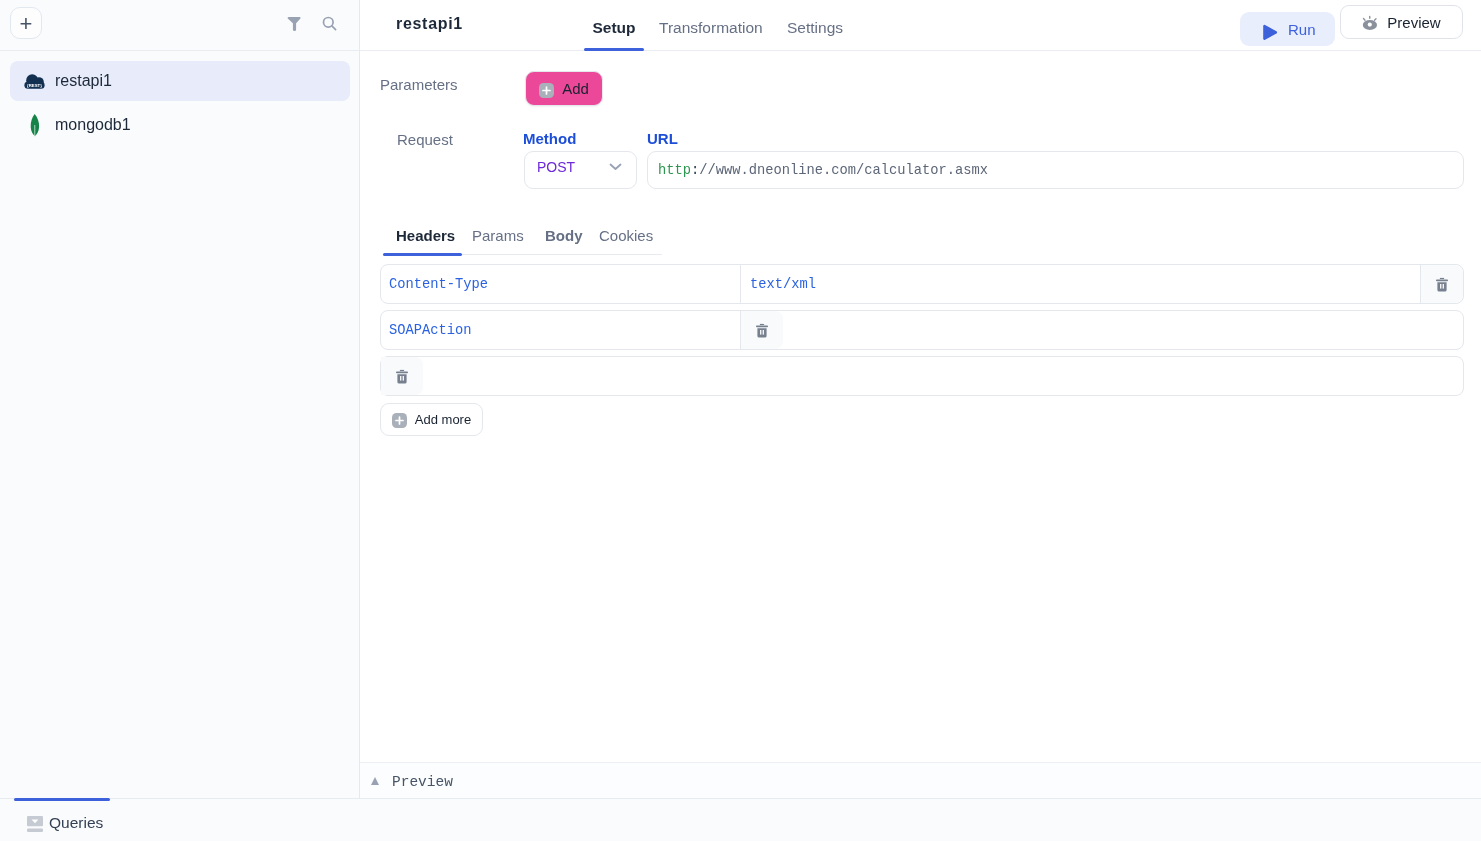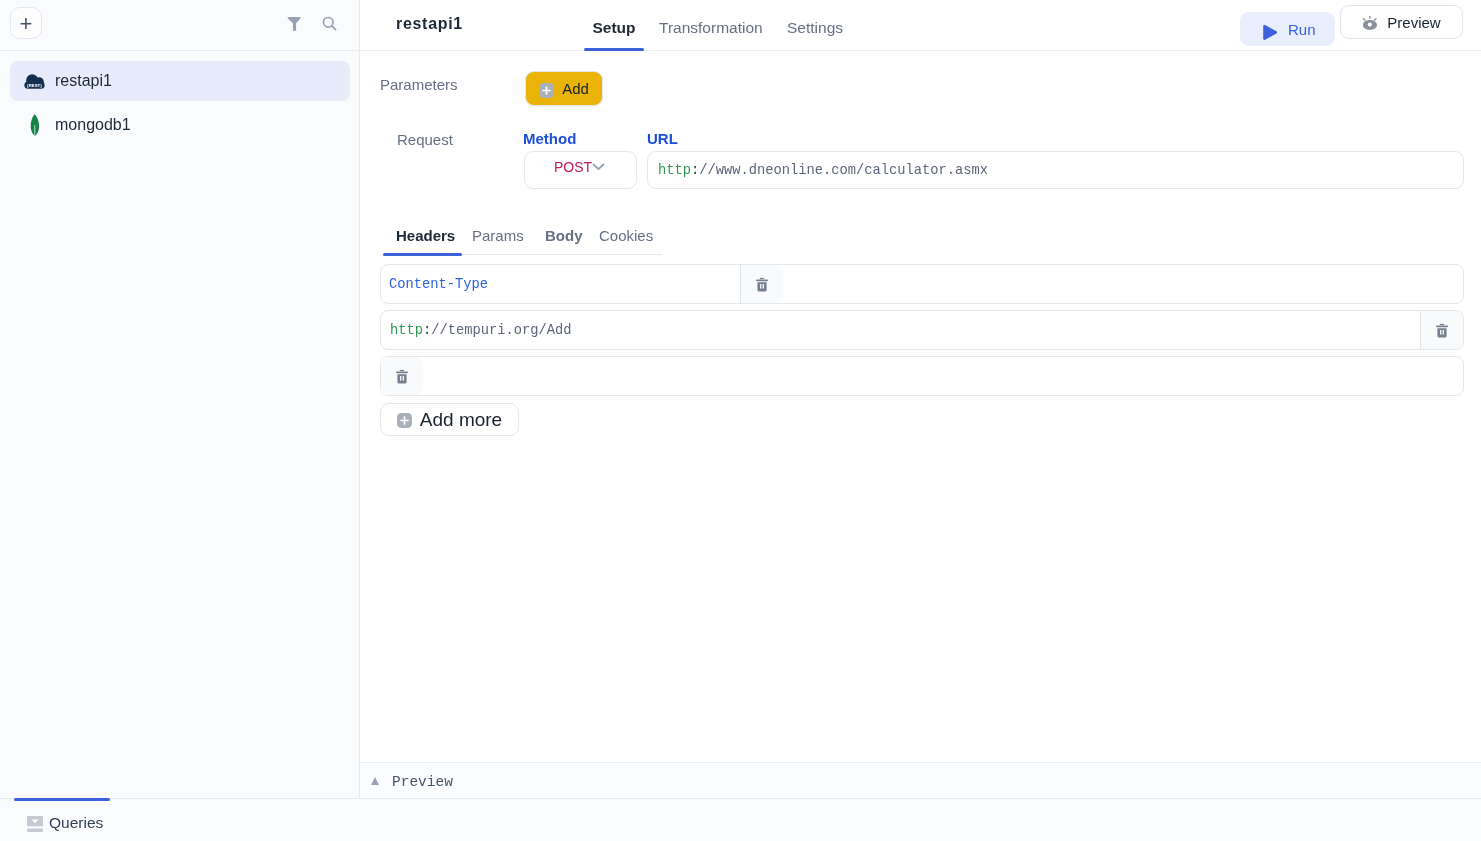--- a/index.html
+++ b/index.html
@@ -29,28 +29,28 @@
 
   .btn { border-radius:9px; display:flex; align-items:center; justify-content:center; font-size:15px; }
   #btn-run { left:1240px; top:12px; width:95px; height:34px; background:#e9eefc; color:#3c61db; font-weight:500; justify-content:flex-start; padding-left:48px; }
   #btn-run svg { position:absolute; left:23px; top:12px; }
   #btn-preview { left:1340px; top:5px; width:123px; height:34px; background:#fff; border:1px solid #e0e4ea; color:#182230; font-weight:500; }
   #btn-preview svg { margin-right:9px; }
 
   
   .sec-label { font-size:15px; color:#667085; font-weight:500; }
   #lbl-params { left:380px; top:76px; }
-  #btn-add { left:525px; top:71px; width:78px; height:35px; background:#eab308; border:1px solid #e4e7ec; box-shadow:0 1px 2px rgba(16,24,40,.06); color:#182230; font-size:15px; }
+  #btn-add { left:525px; top:71px; width:78px; height:35px; background:#ec4899; border:1px solid #e4e7ec; box-shadow:0 1px 2px rgba(16,24,40,.06); color:#182230; font-size:15px; }
   #btn-add svg, #btn-addmore svg { margin-right:8px; }
   #lbl-request { left:380px; top:131px;margin-left:17px; }
   .fld-label { font-size:15px; font-weight:700; color:#1d4ed8; }
   #lbl-method { left:523px; top:130px; }
   #lbl-url { left:647px; top:130px; }
   .inputbox { top:151px; height:38px; border:1px solid #e4e7ec; border-radius:9px; background:#fff; display:flex; align-items:center; }
-  #sel-method { left:524px; width:113px; padding:0 14px 6px 12px; font-size:14px; color:#be185d; justify-content:center; }
+  #sel-method { left:524px; width:113px; padding:0 14px 6px 12px; font-size:14px; color:#6d28d9; justify-content:space-between; }
   #inp-url { left:647px; width:817px; padding:16px 10px; }
   .mono { font-family:"Liberation Mono",monospace; font-size:13.75px; color:#5c6678; }
   .green { color:#2e9550; } .dk { color:#2c3c55; }
   .blue { color:#2a62e2; }
 
   
   #subtabs { left:383px; top:215px; width:279px; height:40px; border-bottom:1px solid #e7eaf0; }
   .stab { top:12px; font-size:15px; color:#667085; }
   #st-headers { left:13px; color:#1d2939; font-weight:700; }
   #st-underline { left:0; top:38px; width:79px; height:3px; background:#3c61db; border-radius:2px; }
@@ -59,21 +59,21 @@
   #st-cookies { left:216px; }
 
   
   .krow { left:380px; width:1084px; height:40px; border:1px solid #e4e7ec; border-radius:8px; background:#fff; display:flex; }
   .krow .c1 { width:360px; border-right:1px solid #e4e7ec; display:flex; align-items:center; padding-left:8px; }
   .krow .c2 { flex:1; border-right:1px solid #e4e7ec; display:flex; align-items:center; padding-left:9px; }
   .krow .c3 { width:42px; background:#f9fafb; border-radius:0 8px 8px 0; display:flex; align-items:center; justify-content:center; }
   #row1 { top:264px; } #row2 { top:310px; } #row3 { top:356px; }
   .ph { color:#98a2b3; }
 
-  #btn-addmore { left:380px; top:403px; width:139px; height:33px; background:#fff; border:1px solid #e4e7ec; color:#182230; font-size:19px; }
+  #btn-addmore { left:380px; top:403px; width:103px; height:33px; background:#fff; border:1px solid #e4e7ec; color:#182230; font-size:13px; }
 
   
   #prevbar { left:360px; top:762px; width:1121px; height:36px; background:#fcfdfe; border-top:1px solid #eceff3; }
   #prev-tri { left:371px; top:777px; width:0; height:0; border-left:4.5px solid transparent; border-right:4.5px solid transparent; border-bottom:8px solid #98a2b3; }
   #prev-txt { left:392px; top:774px; font-family:"Liberation Mono",monospace; font-size:14.5px; color:#475467; }
 
   
   #bottombar { left:0; top:798px; width:1481px; height:43px; background:#fafbfc; border-top:1px solid #e7ebef; }
   #bb-indicator { left:14px; top:798px; width:96px; height:3px; background:#3c61db; border-radius:2px; }
   #bb-queries { left:49px; top:814px; font-size:15.5px; color:#344054; font-weight:500; }
@@ -148,33 +148,36 @@
     <div id="st-params" class="stab abs">Params</div>
     <div id="st-body" class="stab abs">Body</div>
     <div id="st-cookies" class="stab abs">Cookies</div>
     <div id="st-underline" class="abs"></div>
   </div>
 
   <div id="row1" class="krow abs">
     <div class="c1">
       <span class="mono blue">Content-Type</span>
     </div>
+    <div class="c2">
+      <span class="mono blue">text/xml</span>
+    </div>
     <div class="c3">
       <svg width="14" height="15" viewBox="0 0 14 15">
         <rect x="1" y="2.6" width="12" height="1.7" rx="0.8" fill="#76808f"></rect>
         <path d="M4.9 0.9 h4.2 v1.2 h-4.2 z" fill="#76808f"></path>
         <path d="M2.4 5.3 h9.2 v7.6 a1.7 1.7 0 0 1 -1.7 1.7 h-5.8 a1.7 1.7 0 0 1 -1.7 -1.7 z" fill="#76808f"></path>
         <rect x="5.1" y="7" width="1.25" height="4.6" fill="#fff"></rect>
         <rect x="7.65" y="7" width="1.25" height="4.6" fill="#fff"></rect>
       </svg>
     </div>
   </div>
   <div id="row2" class="krow abs">
-    <div class="c2">
-      <span class="mono"><span class="green">http</span><span class="dk">:</span>//tempuri.org/Add</span>
+    <div class="c1">
+      <span class="mono blue">SOAPAction</span>
     </div>
     <div class="c3">
       <svg width="14" height="15" viewBox="0 0 14 15">
         <rect x="1" y="2.6" width="12" height="1.7" rx="0.8" fill="#76808f"></rect>
         <path d="M4.9 0.9 h4.2 v1.2 h-4.2 z" fill="#76808f"></path>
         <path d="M2.4 5.3 h9.2 v7.6 a1.7 1.7 0 0 1 -1.7 1.7 h-5.8 a1.7 1.7 0 0 1 -1.7 -1.7 z" fill="#76808f"></path>
         <rect x="5.1" y="7" width="1.25" height="4.6" fill="#fff"></rect>
         <rect x="7.65" y="7" width="1.25" height="4.6" fill="#fff"></rect>
       </svg>
     </div>

